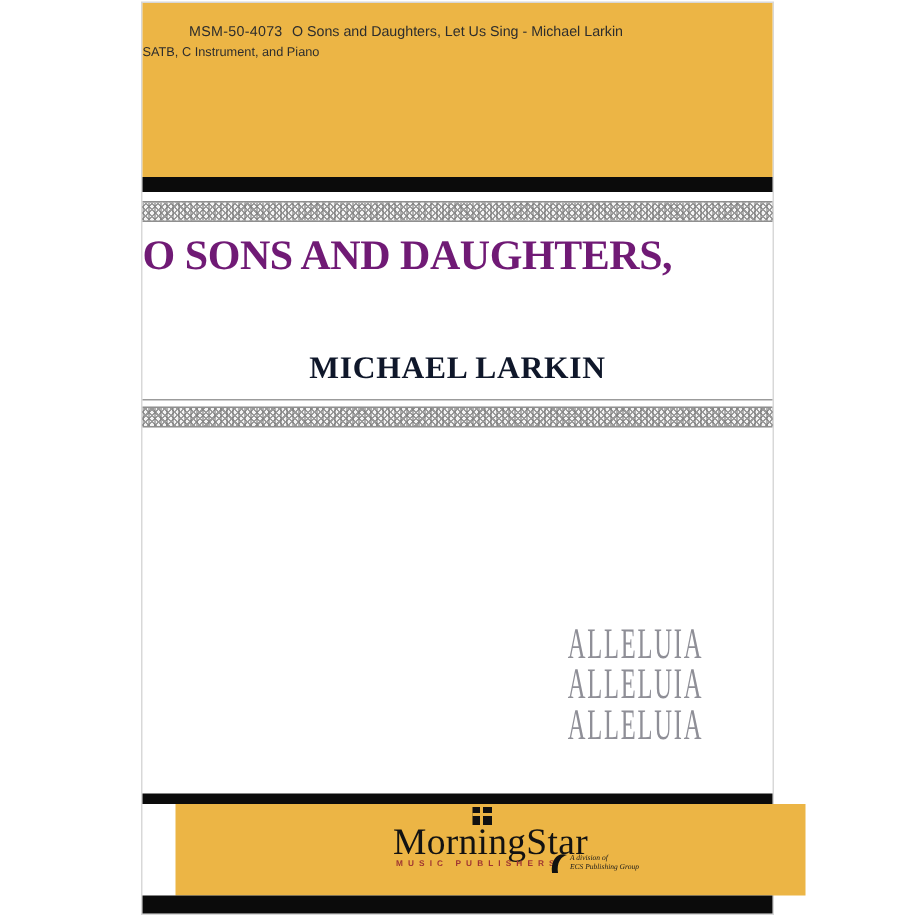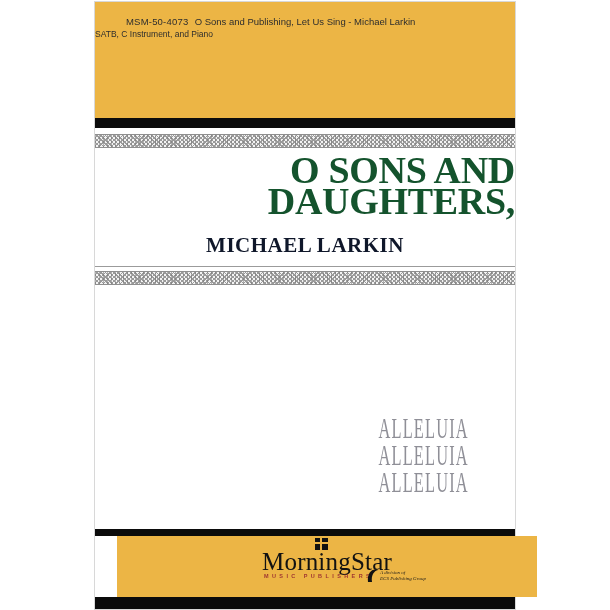--- a/index.html
+++ b/index.html
@@ -18,23 +18,23 @@
             border-top:1px solid #8f8f8f;border-bottom:1px solid #8f8f8f;
             background-color:#f4f4f4;
             background-image:
               repeating-linear-gradient(90deg,rgba(120,120,120,.55) 0 1px,transparent 1px 4px),
               repeating-linear-gradient(45deg,#9a9a9a 0 1px,transparent 1px 3px),
               repeating-linear-gradient(-45deg,#9a9a9a 0 1px,transparent 1px 3px);}
   .ornament.one{top:132px;}
   .thin-rule{position:absolute;left:0;top:264px;width:100%;height:1px;background:#9b9b9b;}
   .ornament.two{top:269px;}
   
-  .main-title{position:absolute;left:0;right:0;top:153px;text-align:right;
-              font-family:"Liberation Serif",serif;font-weight:700;color:#14532d;
-              font-size:38px;line-height:31px;letter-spacing:-.3px;}
+  .main-title{position:absolute;left:0;right:0;top:153px;text-align:left;
+              font-family:"Liberation Serif",serif;font-weight:700;color:#701a75;
+              font-size:28px;line-height:31px;letter-spacing:-.3px;}
   .composer{position:absolute;left:0;right:0;top:231px;text-align:center;
             font-family:"Liberation Serif",serif;font-weight:700;color:#0f172a;
             font-size:21px;letter-spacing:.5px;}
   
   .alleluia{position:absolute;left:0;right:0;top:414px;text-align:right;
             font-family:"Liberation Serif",serif;color:#8F8F97;font-size:21px;line-height:27px;}
   .alleluia div{transform:scale(.78,1.38);transform-origin:50% 50%;letter-spacing:1.5px;}
   
   .black-band-bottom-thin{position:absolute;left:0;top:527px;width:100%;height:7px;background:#0b0b0b;}
   .gold-bottom{position:absolute;left:0;top:534px;width:100%;height:61px;background:#ECB545;margin-left:22px;}
@@ -51,21 +51,21 @@
             font-family:"Liberation Serif",serif;font-size:5px;line-height:5.5px;}
 </style>
 </head>
 <body>
 
 <div class="canvas">
   <div class="cover">
 
     <div class="gold-top">
       <span class="hdr-catalog">MSM-50-4073</span>
-      <div class="hdr-title">O Sons and Publishing, Let Us Sing - Michael Larkin</div>
+      <div class="hdr-title">O Sons and Daughters, Let Us Sing - Michael Larkin</div>
       <div class="hdr-scoring">SATB, C Instrument, and Piano</div>
     </div>
 
     <div class="black-band-top"></div>
     <div class="ornament one"></div>
 
     <div class="main-title">
       <div>O SONS AND DAUGHTERS,</div>
     </div>
 

